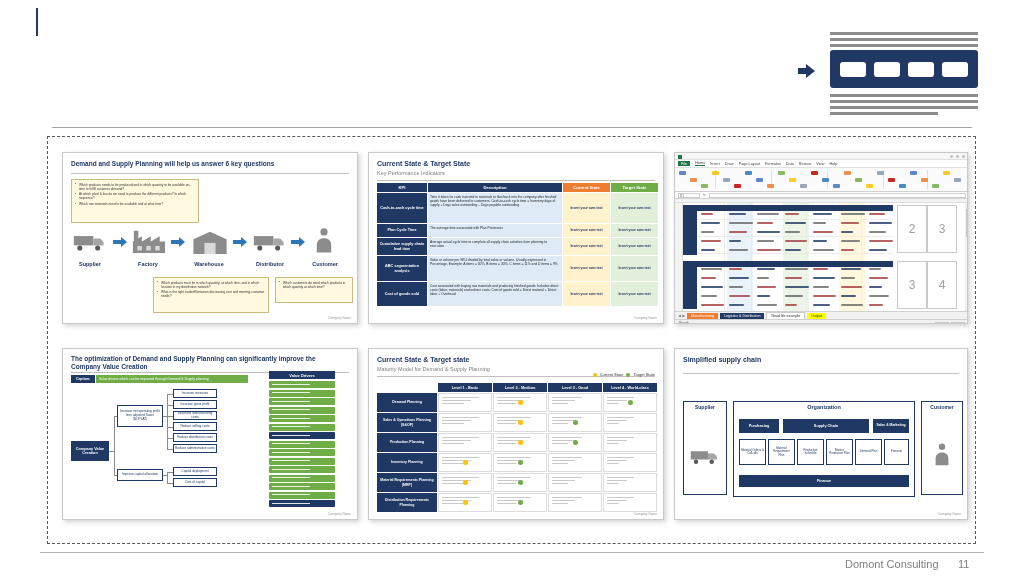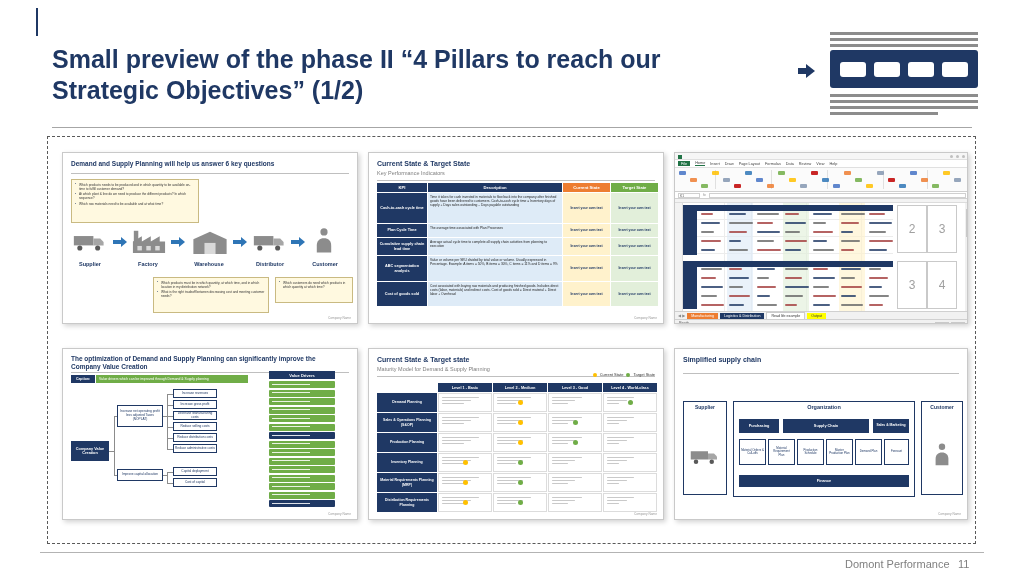--- a/index.html
+++ b/index.html
@@ -118,21 +118,20 @@
 .sc-navy{position:absolute;background:#1F3864;color:#fff;font-weight:bold;font-size:3.8px;display:flex;align-items:center;justify-content:center;text-align:center;line-height:1.1;padding:1px}
 .sc-sub{position:absolute;border:0.5px solid #1F3864;background:#fff;color:#1F3864;font-size:2.9px;display:flex;align-items:center;justify-content:center;text-align:center;padding:1px;line-height:1.15}
 .icon-center{position:absolute;left:0;right:0;display:flex;justify-content:center}
 </style>
 </head>
 <body>
 
 <div id="page">
 
   <div class="abs corner-mark"></div>
-  <h1 class="abs slide-title">Small preview of the phase II “4 Pillars to reach our Strategic Objectives” (1/2)</h1>
 
   <div class="abs kicker">
     <div class="k-arrow">
         <i class="bar"></i>
         <i class="tri"></i>
       </div>
     <div class="k-line" style="top:4px;width:148px"></div>
     <div class="k-line" style="top:10px;width:148px"></div>
     <div class="k-line" style="top:16px;width:148px"></div>
     <div class="k-band">
@@ -704,15 +703,15 @@
         <svg viewBox="0 0 20 28" width="16" height="24">
             <circle cx="10" cy="5" r="4" fill="#8c8c8c"></circle>
             <path d="M2 28v-8c0-5 3-8 8-8s8 3 8 8v8z" fill="#8c8c8c"></path>
           </svg>
       </div>
     </div>
     <div class="cname">Company Name</div>
   </div>
 
   <div class="abs footer-rule"></div>
-  <div class="abs footer-text" style="left:845px">Domont Performance</div>
+  <div class="abs footer-text" style="left:845px">Domont Consulting</div>
   <div class="abs footer-text" style="left:958px">11</div>
 </div>
 
 </body></html>

